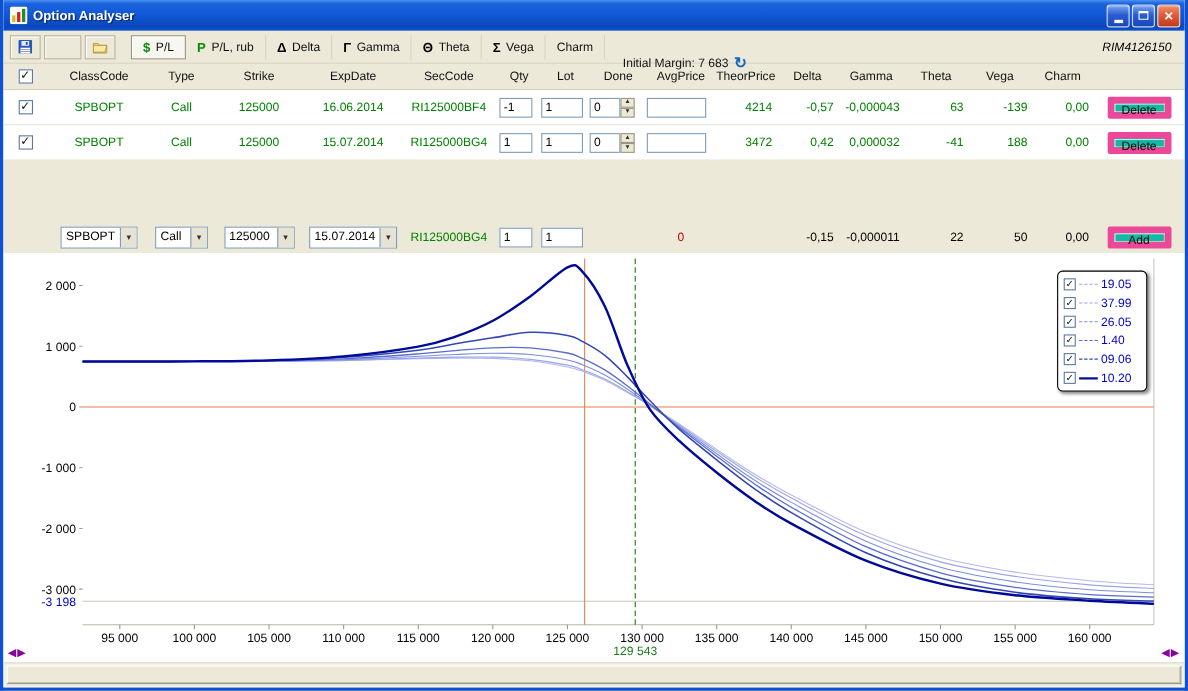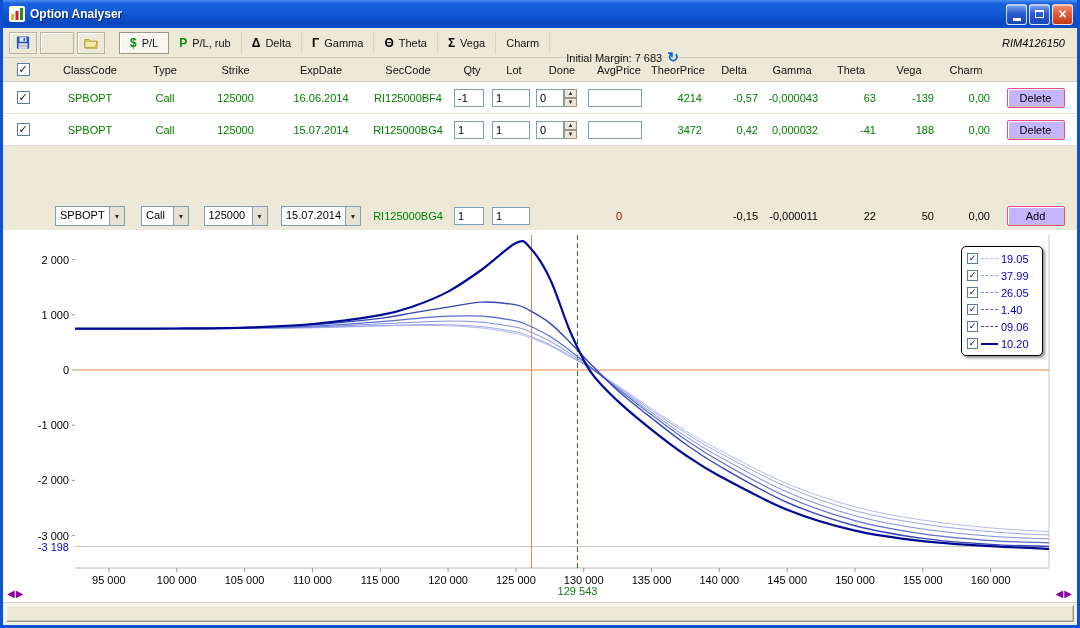--- a/index.html
+++ b/index.html
@@ -51,21 +51,21 @@
   .cb{width:13px;height:13px;background:#fff;border:1px solid #5a7aa0;justify-self:center;
       display:flex;align-items:center;justify-content:center;font-size:11px;line-height:11px;color:#111;cursor:pointer;}
   .ipt{height:18px;border:1px solid #7f9db9;font-family:"Liberation Sans",sans-serif;font-size:11px;padding:0 3px;background:#fff;color:#000;}
   .ipt.qty{width:30px;justify-self:start;margin-left:2px;}
   .ipt.lot{width:38px;justify-self:start;}
   .ipt.avg{width:54px;justify-self:start;}
   .spin{display:flex;justify-self:start;}
   .spin .ipt{width:28px;}
   .spin-btns{display:flex;flex-direction:column;width:13px;}
   .spin-btns button{height:9px;font-size:6px;line-height:6px;padding:0;border:1px solid #9a9783;background:#ece9d8;cursor:pointer;color:#333;}
-  .xp-btn{width:58px;height:20px;background:#c4b5fd;border:1px solid #ec4899;border-radius:2px;
+  .xp-btn{width:58px;height:20px;background:#14b8a6;border:6px solid #ec4899;border-radius:2px;
     box-shadow:inset 1px 1px 0 #fff,inset -1px -1px 0 #c8c4b4;font-family:"Liberation Sans",sans-serif;
     font-size:11px;color:#000;cursor:pointer;justify-self:center;}
   .combo{display:flex;height:20px;border:1px solid #7f9db9;background:#fff;justify-self:center;cursor:pointer;}
   .combo-val{flex:1;padding:2px 3px 0 4px;color:#000;overflow:hidden;white-space:nowrap;}
   .combo-btn{width:15px;background:#e6e3d5;border-left:1px solid #7f9db9;display:flex;align-items:center;justify-content:center;font-size:7px;color:#333;}
   .spacer{height:56px;background:#ece9d8;}
   
   .chart-wrap{position:relative;height:372px;background:#ffffff;text-align:right;}
   .legend{position:absolute;top:16px;right:34px;width:82px;background:#fff;border:1px solid #000;border-radius:5px;
     box-shadow:2px 2px 3px rgba(0,0,0,.45);padding:3px 0;}

